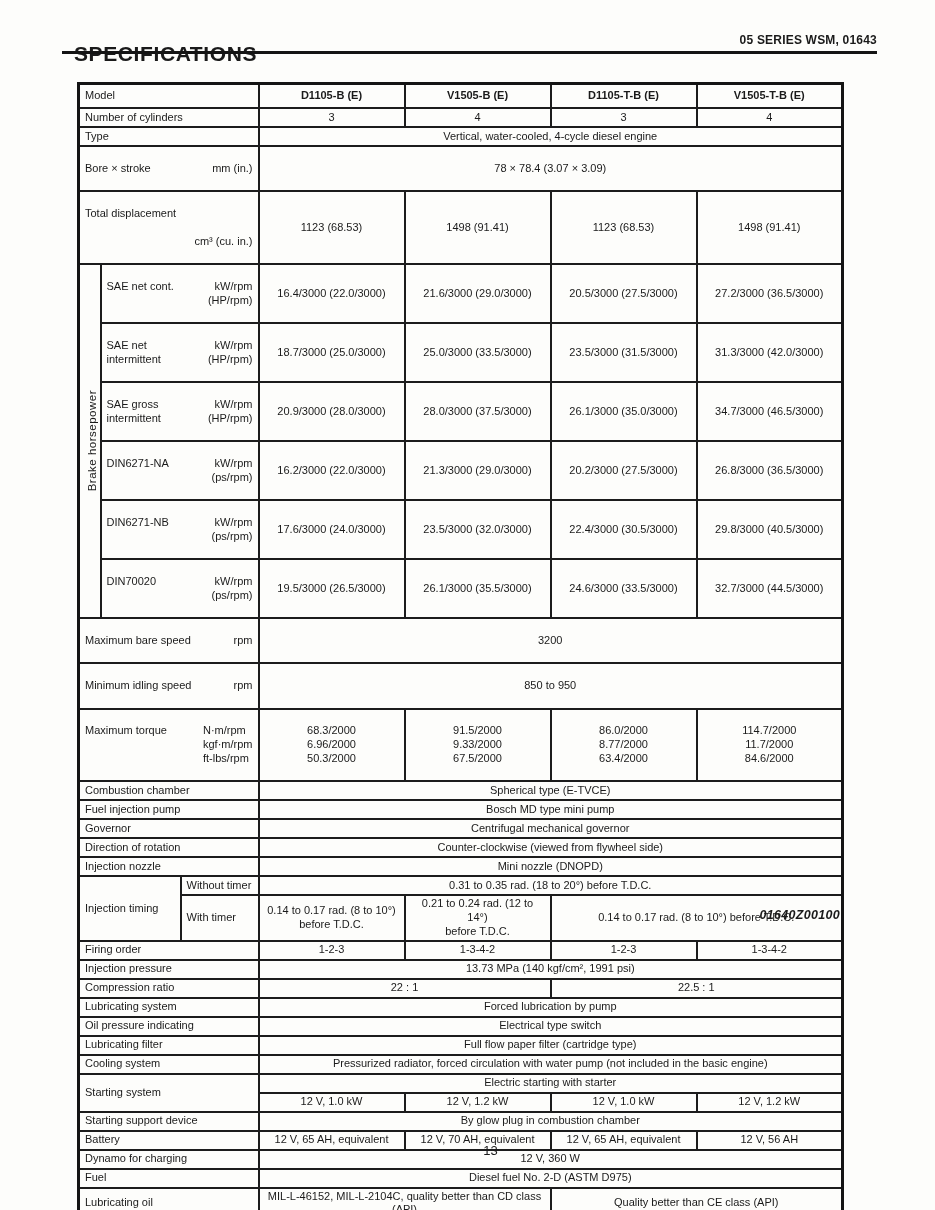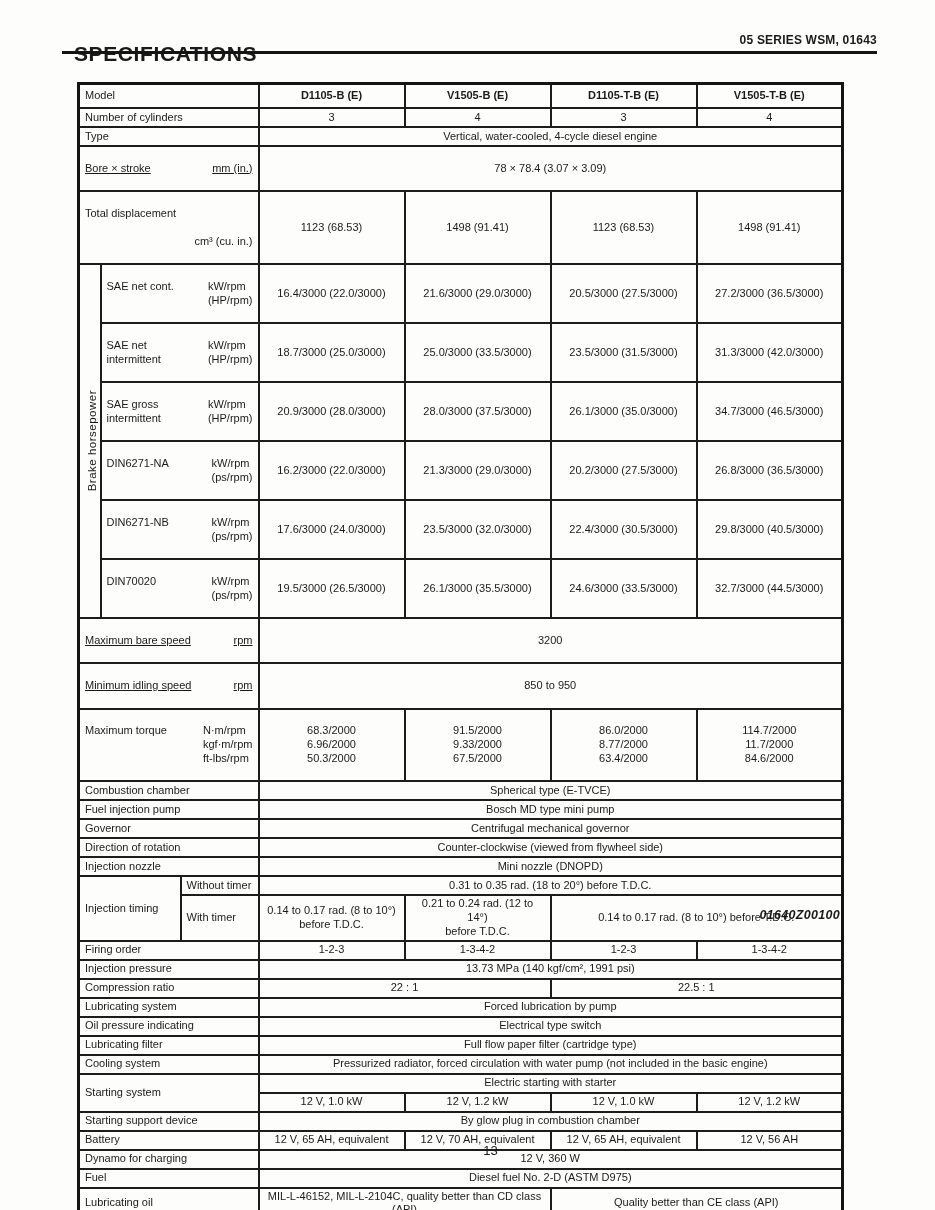--- a/index.html
+++ b/index.html
@@ -36,29 +36,29 @@
     overflow: hidden;
   }
   table.spec { border: 3px solid #141414; }
 
   td.lab   { text-align: left; }
   td.val   { text-align: center; }
   td.sub   { text-align: left; padding-left: 8px; }
   .bold    { font-weight: bold; }
 
   
-  .lu { display: flex; justify-content: space-between; align-items: baseline; gap: 20px; text-decoration: underline; }
+  .lu { display: flex; justify-content: space-between; align-items: baseline; gap: 20px; }
   .lu .u { text-align: left; white-space: pre-line; flex-shrink: 0; }
   
   .lu2 .nm { display: block; }
   .lu2 .u  { display: block; text-align: right; white-space: pre-line; }
   
   .lu3 { display: flex; justify-content: space-between; align-items: flex-start; gap: 12px; }
   .lu3 .nm { max-width: 84px; }
-  .lu3 .u  { text-align: left; white-space: pre-line; flex-shrink: 0; }
+  .lu3 .u  { text-align: right; white-space: pre-line; flex-shrink: 0; }
   
   .lu4 { display: flex; justify-content: space-between; align-items: flex-start; gap: 4px; }
   .lu4 .u { text-align: left; white-space: pre-line; flex-shrink: 0; }
 
   
   td.vcell { padding: 0; }
   .vtext {
     writing-mode: vertical-rl;
     transform: rotate(180deg);
     margin: 0 auto;

